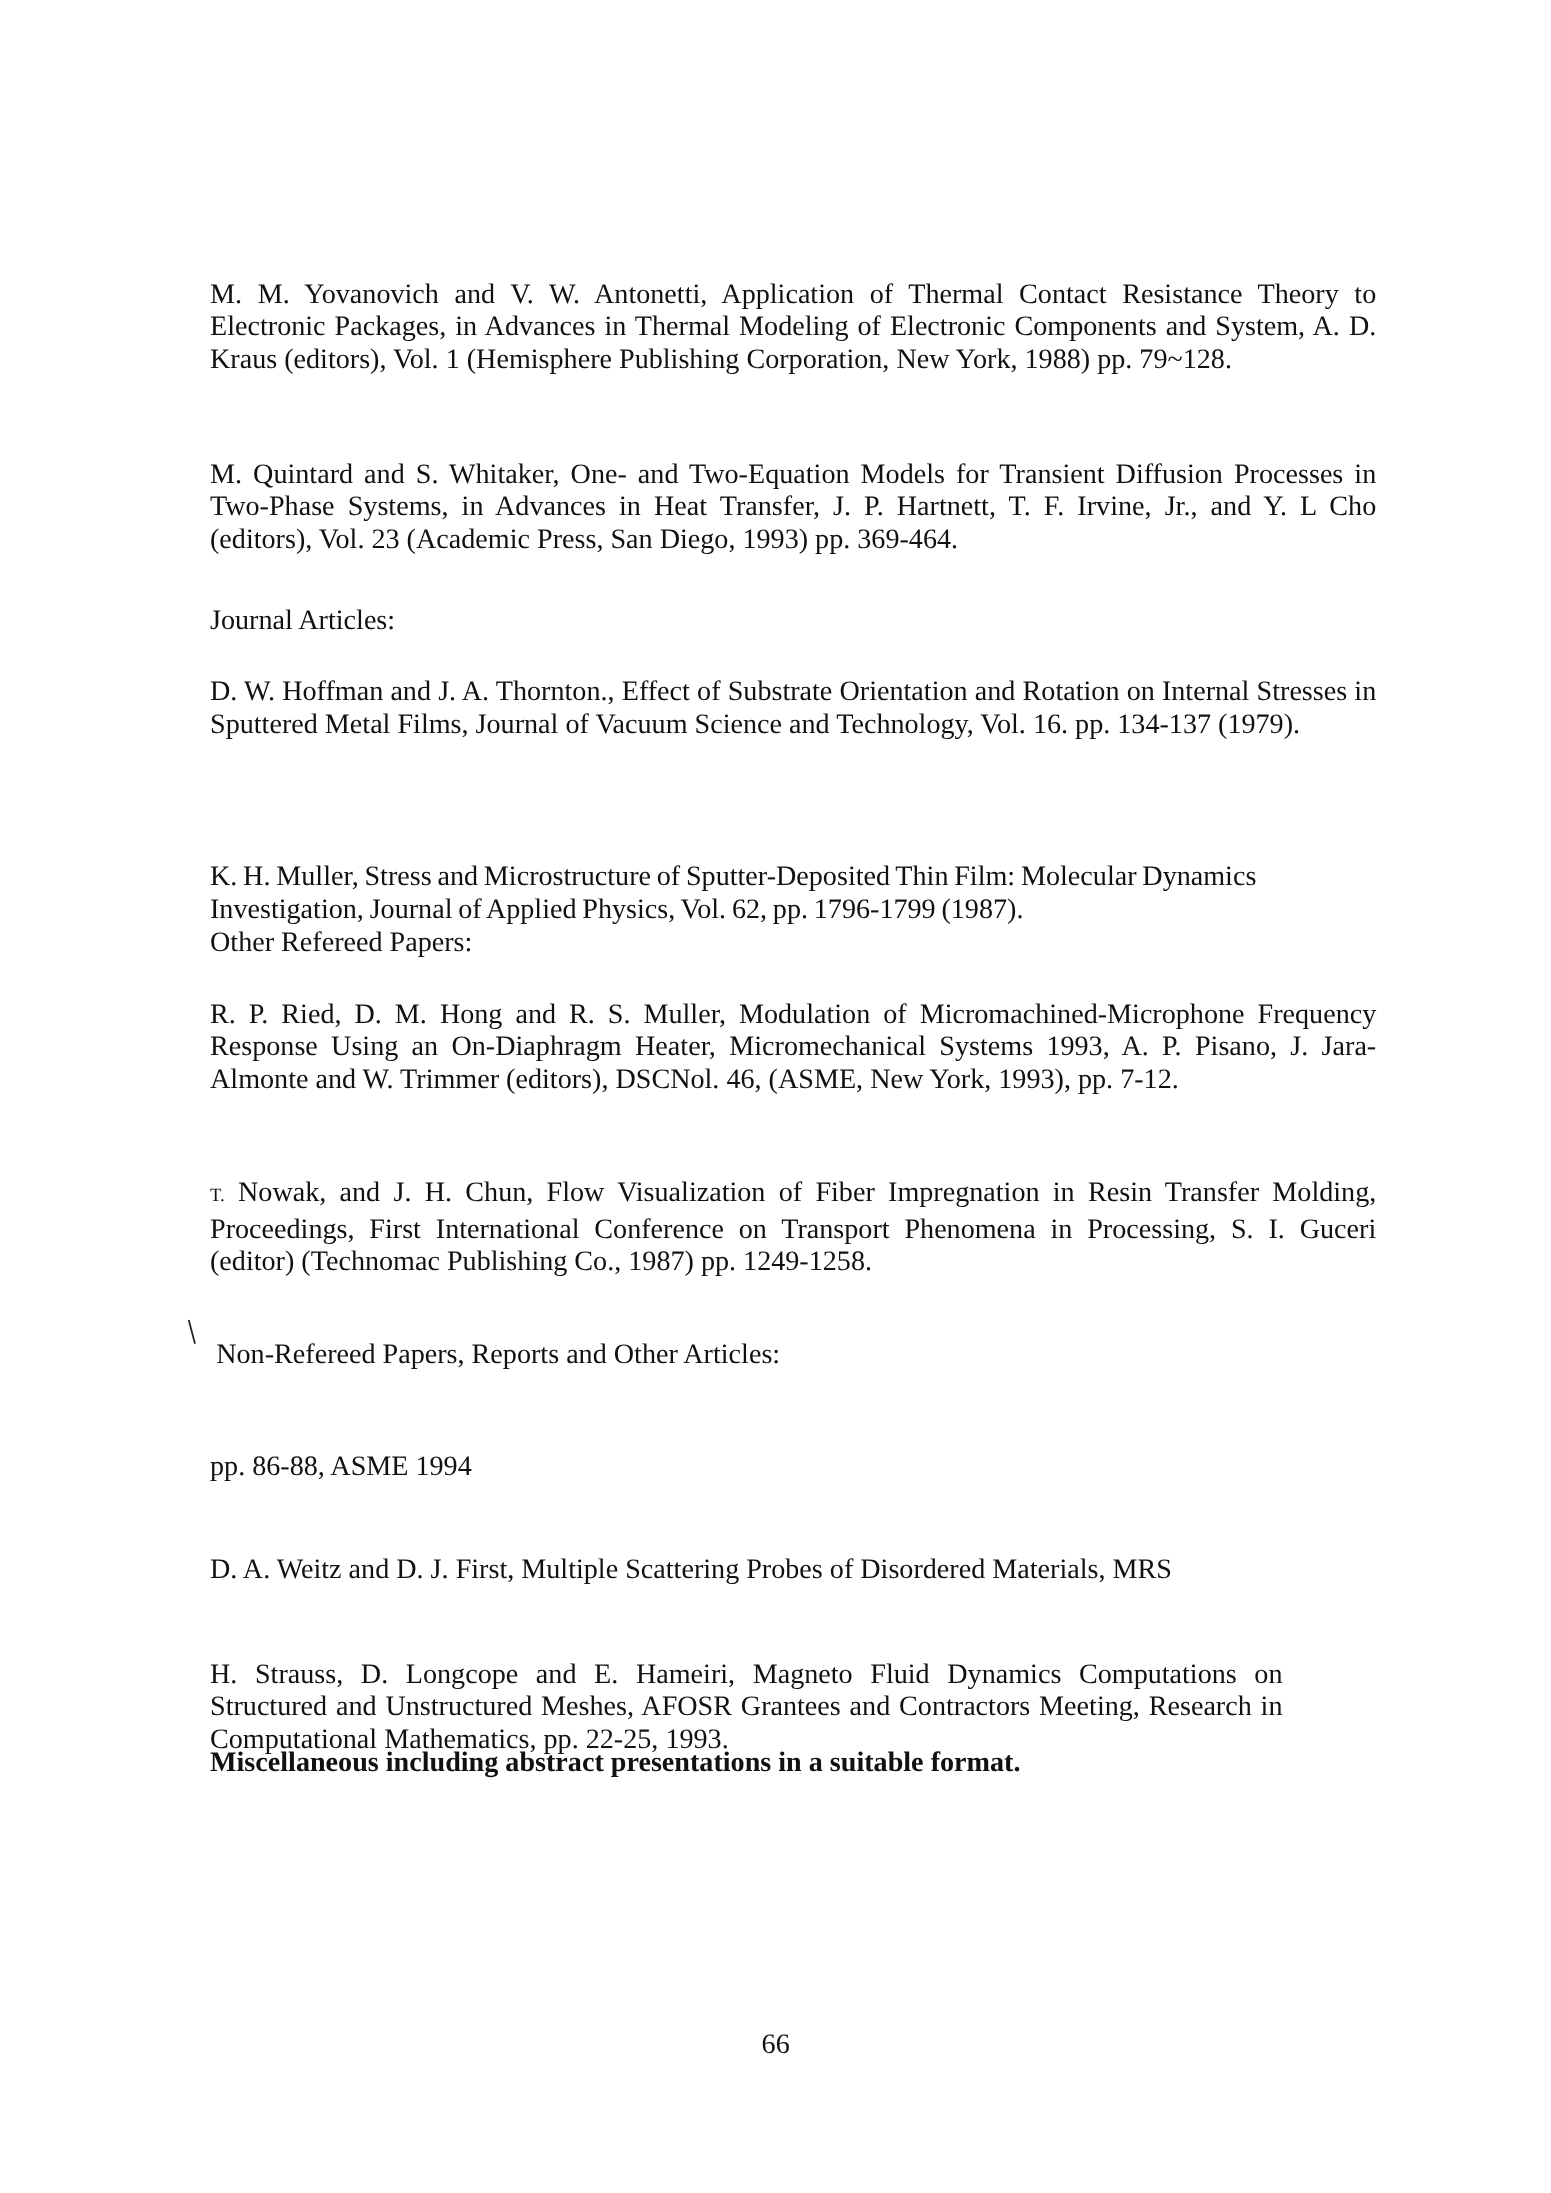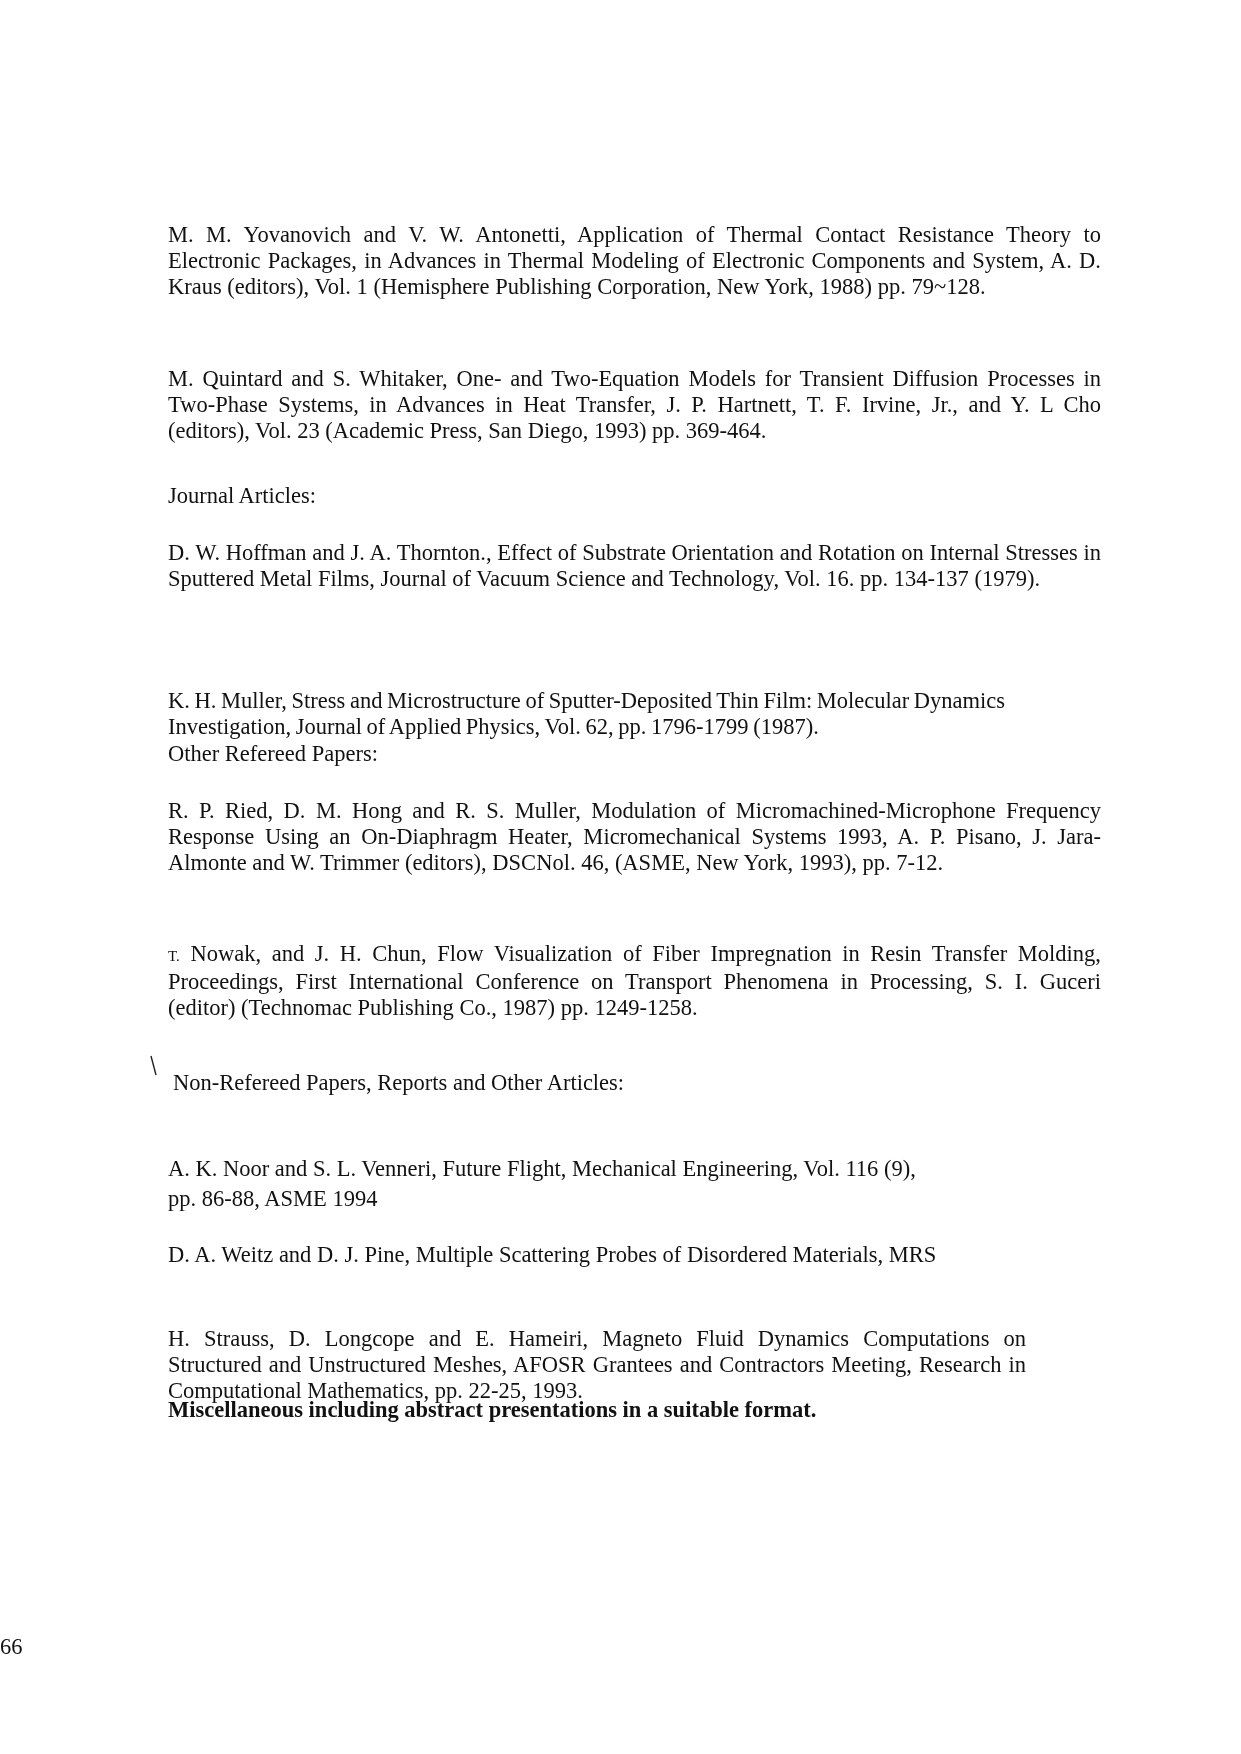--- a/index.html
+++ b/index.html
@@ -11,22 +11,22 @@
   .blk {
     position: absolute; left: 152px; width: 933px;
     font-size: 22.5px; line-height: 26px;
     margin: 16px;
   }
   .just { text-align: justify; text-align-last: left; }
   .small-t { font-size: 15px; }
   .tick { position: absolute; left: 150px; top: 1055px; width: 2px; height: 20px; }
   .tick svg { display:block; }
   .pagenum {
-    position: absolute; top: 1622px; left: 0; width: 1241px; 
-    font-size: 22.5px; line-height: 26px; margin-top: 12px;
+    position: absolute; top: 1622px; left: 0; width: 1241px; text-align: center;
+    font-size: 22.5px; line-height: 26px;
   }
 </style>
 </head>
 <body>
 
 <p class="blk just" style="top:206px;">M. M. Yovanovich and V. W. Antonetti, Application of Thermal Contact Resistance Theory to Electronic Packages, in Advances in Thermal Modeling of Electronic Components and System, A. D. Kraus (editors), Vol. 1 (Hemisphere Publishing Corporation, New York, 1988) pp. 79~128.</p>
 
 <p class="blk just" style="top:350px;">M. Quintard and S. Whitaker, One- and Two-Equation Models for Transient Diffusion Processes in Two-Phase Systems, in Advances in Heat Transfer, J. P. Hartnett, T. F. Irvine, Jr., and Y. L Cho (editors), Vol. 23 (Academic Press, San Diego, 1993) pp. 369-464.</p>
 
 <p class="blk" style="top:467px;">Journal Articles:</p>
@@ -42,25 +42,24 @@
 <p class="blk just" style="top:925px;"><span class="small-t">T.</span><span> Nowak, and J. H. Chun, Flow Visualization of Fiber Impregnation in Resin Transfer Molding, Proceedings, First International Conference on Transport Phenomena in Processing, S. I. Guceri (editor) (Technomac Publishing Co., 1987) pp. 1249-1258.</span></p>
 
 <div class="tick">
   <svg width="8" height="22" viewBox="0 0 8 22">
       <line x1="1" y1="1" x2="6" y2="20" stroke="#222" stroke-width="1.4"></line>
     </svg>
 </div>
 <p class="blk" style="top:1054px; left:157px;">Non-Refereed Papers, Reports and Other Articles:</p>
 
 <div class="blk" style="top:1140px;">
-  <div>A. K. Noor and S. L. Venneri, Future Flight, Mechanical Engineering, Vol. 116 (9),</div>
   <div style="margin-top:4px;">pp. 86-88, ASME 1994</div>
 </div>
 
 <div class="blk" style="top:1226px;">
-  <div>D. A. Weitz and D. J. Pine, Multiple Scattering Probes of Disordered Materials, MRS</div>
+  <div>D. A. Weitz and D. J. First, Multiple Scattering Probes of Disordered Materials, MRS</div>
 </div>
 
 <p class="blk just" style="top:1310px; width:858px;">H. Strauss, D. Longcope and E. Hameiri, Magneto Fluid Dynamics Computations on Structured and Unstructured Meshes, AFOSR Grantees and Contractors Meeting, Research in Computational Mathematics, pp. 22-25, 1993.</p>
 
 <p class="blk" style="top:1381px;font-weight:bold;">Miscellaneous including abstract presentations in a suitable format.</p>
 
 <div class="pagenum">66</div>
 
 </body></html>

